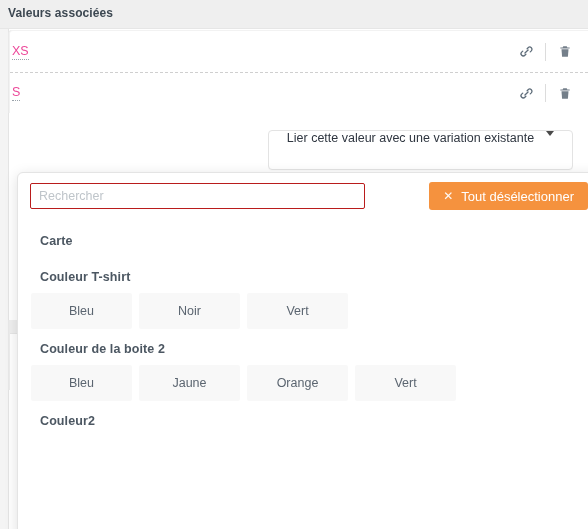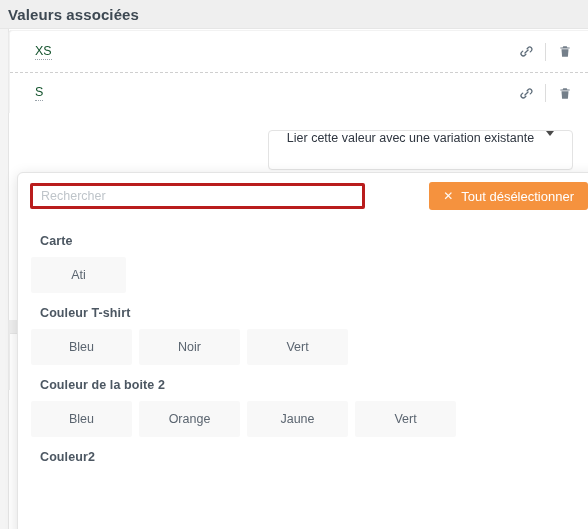--- a/index.html
+++ b/index.html
@@ -18,21 +18,21 @@
   .panel-header {
     position: absolute;
     left: 0; top: 0;
     width: 588px; height: 29px;
     background: #efefef;
     border-bottom: 1px solid #e6e6e6;
   }
   .panel-header .title {
     position: absolute;
     left: 8px; top: 6px;
-    font-size: 15px;
+    font-size: 12px;
     font-weight: bold;
     color: #3d4852;
     letter-spacing: .1px;
   }
 
   .values-card {
     position: absolute;
     left: 9px; top: 30px;
     width: 579px;
     background: #ffffff;
@@ -44,23 +44,23 @@
 
   .value-row {
     position: relative;
     height: 41px;
     display: flex;
     align-items: center;
   }
   .value-row + .value-row { border-top: 1px dashed #cfcfcf; }
 
   .value-row .val-text {
-    margin-left: 25px;
-    font-size: 12.5px;
-    color: #14532d;
+    margin-left: 2px;
+    font-size: 12.5px;
+    color: #ec4899;
     border-bottom: 1px dotted #9aa3ab;
     padding-bottom: 1px;
     cursor: text;
   }
 
   .row-actions {
     position: absolute;
     right: 10px; top: 0; bottom: 0;
     display: flex;
     align-items: center;
@@ -156,21 +156,21 @@
 
   .popup-toolbar {
     position: relative;
     height: 46px;
     padding: 10px 12px;
     display: flex;
     align-items: center;
   }
   .search-input {
     width: 335px; height: 26px;
-    border: 3px solid #b91c1c;
+    border: 1px solid #b91c1c;
     border-radius: 2px;
     background: #fff;
     font-family: "Liberation Sans", sans-serif;
     font-size: 12.5px;
     color: #3d4852;
     padding: 0 8px;
     outline: none;
   }
   .search-input::placeholder { color: #bfc5ca; }
 
@@ -300,39 +300,38 @@
       <span class="x">✕</span>
       <span>Tout désélectionner</span>
     </button>
   </div>
 
   <div class="groups">
 
     <div class="group g0">
       <div class="group-label">Carte</div>
       <div class="chips">
-        <div class="chip">Ati</div>
       </div>
     </div>
 
     <div class="group g1">
       <div class="group-label">Couleur T-shirt</div>
       <div class="chips">
         <div class="chip">Bleu</div>
         <div class="chip">Noir</div>
         <div class="chip">Vert</div>
       </div>
     </div>
 
     <div class="group g2">
       <div class="group-label">Couleur de la boite 2</div>
       <div class="chips">
         <div class="chip">Bleu</div>
+        <div class="chip">Jaune</div>
         <div class="chip">Orange</div>
-        <div class="chip">Jaune</div>
         <div class="chip">Vert</div>
       </div>
     </div>
 
     <div class="group g3">
       <div class="group-label">Couleur2</div>
     </div>
 
   </div>
 </div>

